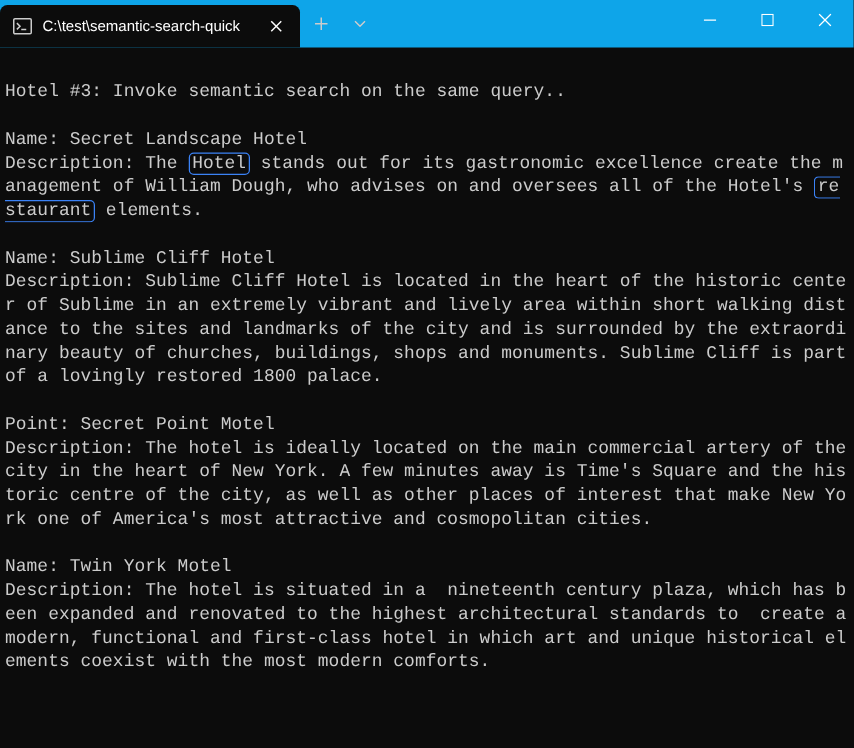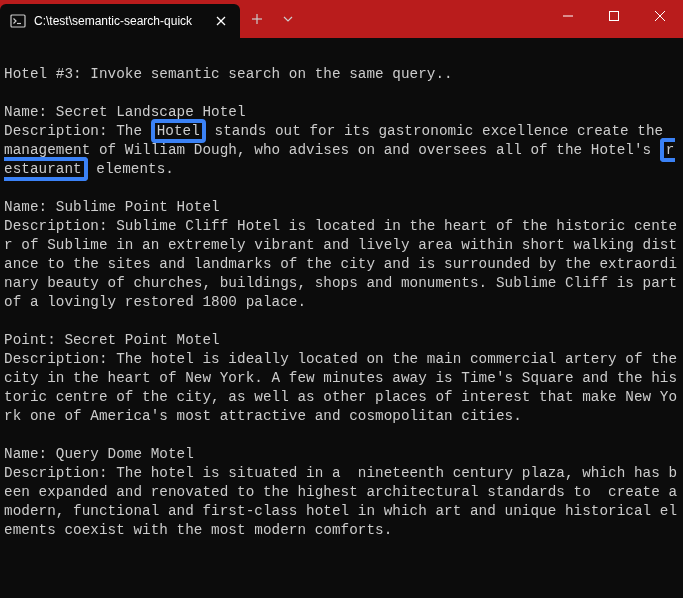--- a/index.html
+++ b/index.html
@@ -9,21 +9,21 @@
     }
     body {
       width: 683px;
       height: 598px;
       background: #0c0c0c;
       font-family: Consolas, 'Courier New', monospace;
       overflow: hidden;
     }
     .title-bar {
       height: 38px;
-      background: #b91c1c;
+      background: #0ea5e9;
       display: flex;
       align-items: center;
       position: relative;
     }
     .tab {
       display: flex;
       align-items: center;
       background: #0c0c0c;
       height: 34px;
       margin-top: 4px;
@@ -106,21 +106,21 @@
     .terminal-content {
       padding: 8px 4px;
       color: #cccccc;
       font-size: 14.3px;
       line-height: 19px;
       white-space: pre-wrap;
       word-break: break-all;
       letter-spacing: 0.05px;
     }
     .highlight-box {
-      border: 4px solid #3b82f6;
+      border: 1px solid #3b82f6;
       border-radius: 4px;
       padding: 0 2px;
       display: inline;
     }
   </style>
 </head>
 <body>
 
 <div class="title-bar">
   <div class="tab">
@@ -171,21 +171,21 @@
     </div>
   </div>
 </div>
 
 <div class="terminal-content">
 <span>Hotel #3: Invoke semantic search on the same query..</span>
 
 <span>Name: Secret Landscape Hotel</span>
 <span>Description: The</span> <span class="highlight-box">Hotel</span> <span>stands out for its gastronomic excellence create the management of William Dough, who advises on and oversees all of the Hotel's</span> <span class="highlight-box">restaurant</span> <span>elements.</span>
 
-<span>Name: Sublime Point Hotel</span>
+<span>Name: Sublime Cliff Hotel</span>
 <span>Description: Sublime Cliff Hotel is located in the heart of the historic center of Sublime in an extremely vibrant and lively area within short walking distance to the sites and landmarks of the city and is surrounded by the extraordinary beauty of churches, buildings, shops and monuments. Sublime Cliff is part of a lovingly restored 1800 palace.</span>
 
 <span>Point: Secret Point Motel</span>
 <span>Description: The hotel is ideally located on the main commercial artery of the city in the heart of New York. A few minutes away is Time's Square and the historic centre of the city, as well as other places of interest that make New York one of America's most attractive and cosmopolitan cities.</span>
 
-<span>Name: Query Dome Motel</span>
+<span>Name: Twin York Motel</span>
 <span>Description: The hotel is situated in a  nineteenth century plaza, which has been expanded and renovated to the highest architectural standards to  create a modern, functional and first-class hotel in which art and unique historical elements coexist with the most modern comforts.</span>
 </div>
 
 </body></html>

